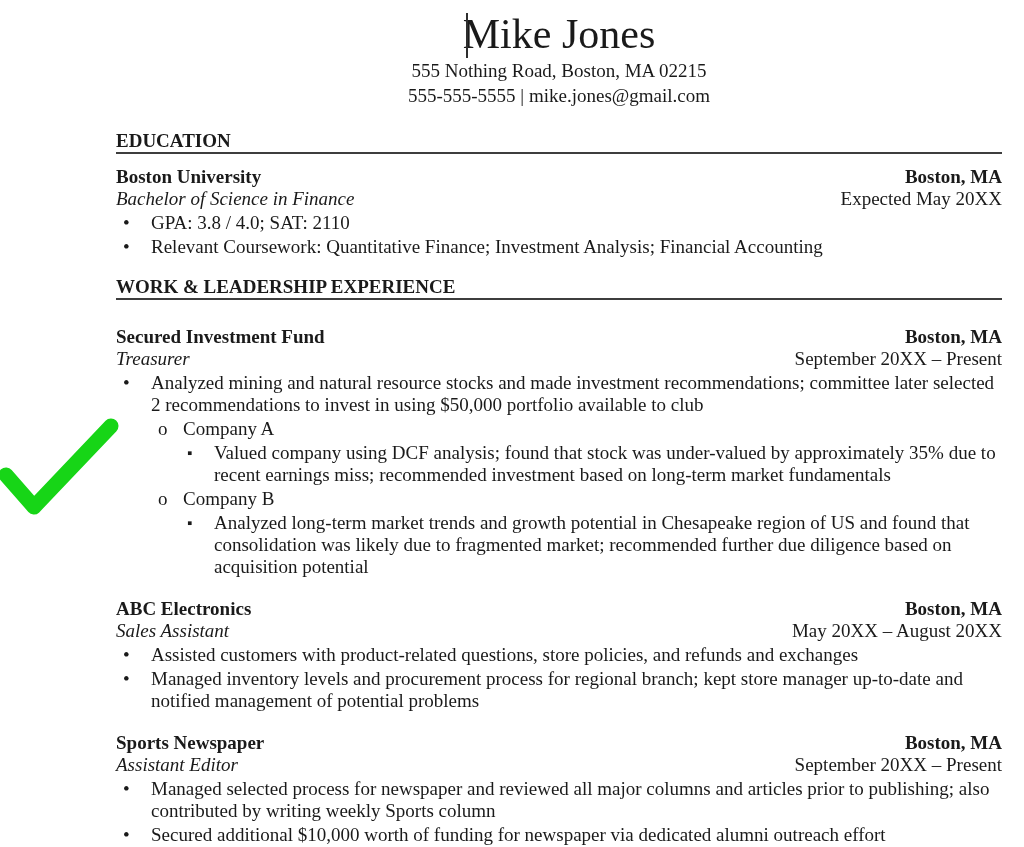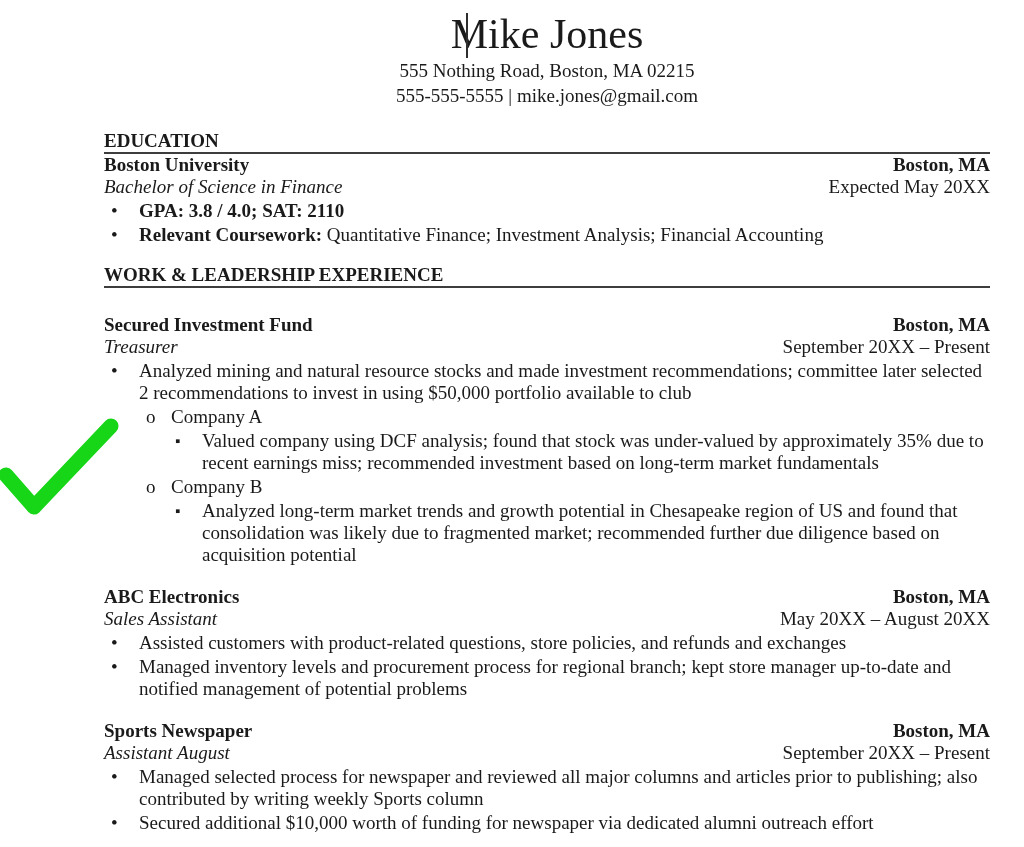--- a/index.html
+++ b/index.html
@@ -4,48 +4,48 @@
 <style>
   * { margin:0; padding:0; box-sizing:border-box; }
   html,body { background:#ffffff; }
   body {
     width:1024px; height:847px;
     font-family:"Liberation Serif", serif;
     color:#1a1a1a;
     overflow:hidden;
   }
   .page { position:relative; width:1024px; height:847px; background:#ffffff; }
-  .content { position:absolute; left:104px; top:0; width:886px; }
+  .content { position:absolute; left:116px; top:0; width:886px; }
 
   .doc-header { text-align:center; padding-top:10px; }
   .name { font-size:42px; line-height:48px; font-weight:normal; }
   .addr-line { font-size:19px; line-height:25px; }
 
   .section-heading {
     font-weight:bold; font-size:19px; line-height:22px;
     border-bottom:2px solid #3d3d3d; padding-bottom:0;
   }
   .edu-heading  { margin-top:22px; }
   .work-heading { margin-top:18px; }
 
   .row { display:flex; justify-content:space-between; font-size:19px; line-height:22px; }
   .org, .loc { font-weight:bold; }
   .role { font-style:italic; }
 
-  .entry { margin-top:0; }
+  .entry { margin-top:12px; }
   .entry-gap      { margin-top:20px; }
   .entry-gap-lg   { margin-top:26px; }
 
   .bullet { display:flex; font-size:19px; line-height:22px; margin-top:2px; }
   .bullet .marker { flex:none; }
   .b1 { padding-left:7px;  } .b1 .marker { width:28px; }
   .b2 { padding-left:42px; } .b2 .marker { width:25px; }
   .b3 { padding-left:71px; } .b3 .marker { width:27px; font-size:15px; line-height:22px; }
   .btext { flex:1; }
-  .bold { font-weight:bold; }
+  .bold { font-weight:normal; }
 
   .text-cursor {
     position:absolute; left:466px; top:13px;
     width:2px; height:45px; background:#2e2e2e;
   }
   .checkmark-wrap { position:absolute; left:0; top:413px; width:128px; height:114px; }
 </style>
 </head>
 <body>
 
@@ -131,21 +131,21 @@
         <span class="btext">Managed inventory levels and procurement process for regional branch; kept store manager up-to-date and notified management of potential problems</span>
       </div>
     </div>
 
     <div class="entry entry-gap">
       <div class="row">
         <span class="org">Sports Newspaper</span>
         <span class="loc">Boston, MA</span>
       </div>
       <div class="row">
-        <span class="role">Assistant August</span>
+        <span class="role">Assistant Editor</span>
         <span class="date">September 20XX – Present</span>
       </div>
       <div class="bullet b1">
         <span class="marker">•</span>
         <span class="btext">Managed selected process for newspaper and reviewed all major columns and articles prior to publishing; also contributed by writing weekly Sports column</span>
       </div>
       <div class="bullet b1">
         <span class="marker">•</span>
         <span class="btext">Secured additional $10,000 worth of funding for newspaper via dedicated alumni outreach effort</span>
       </div>

